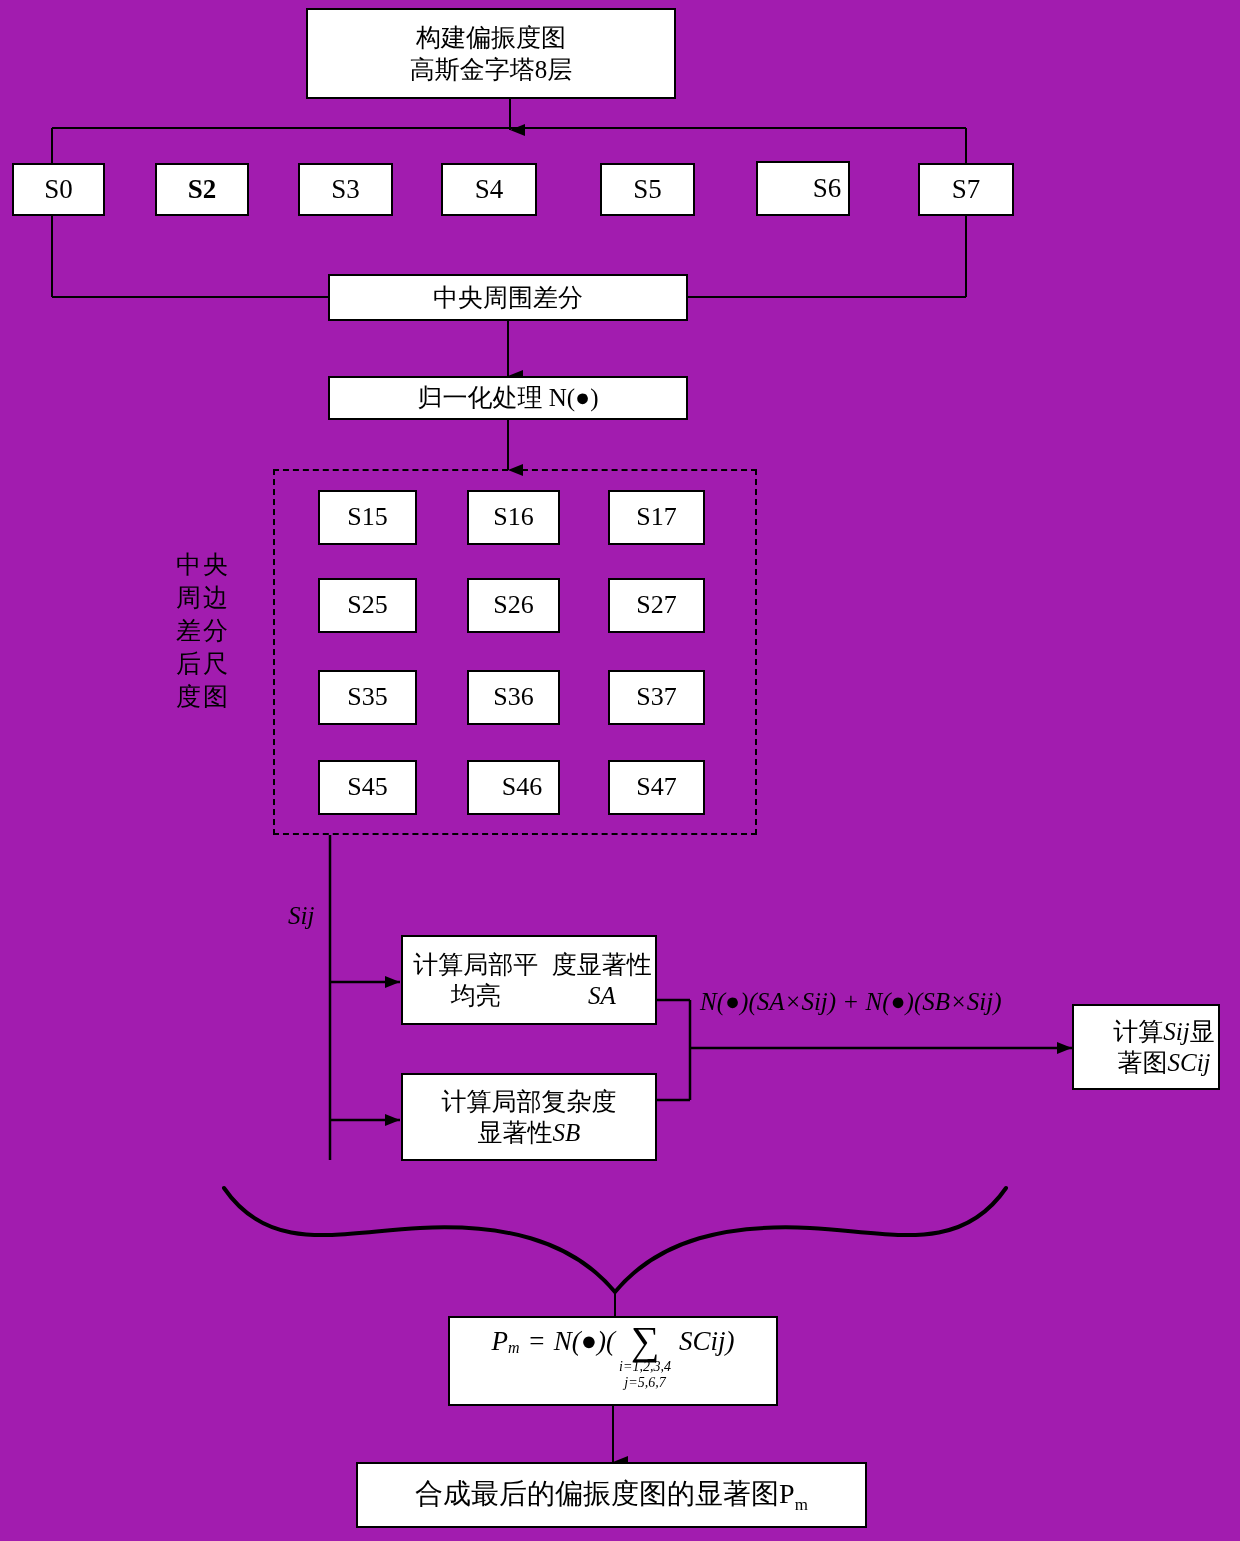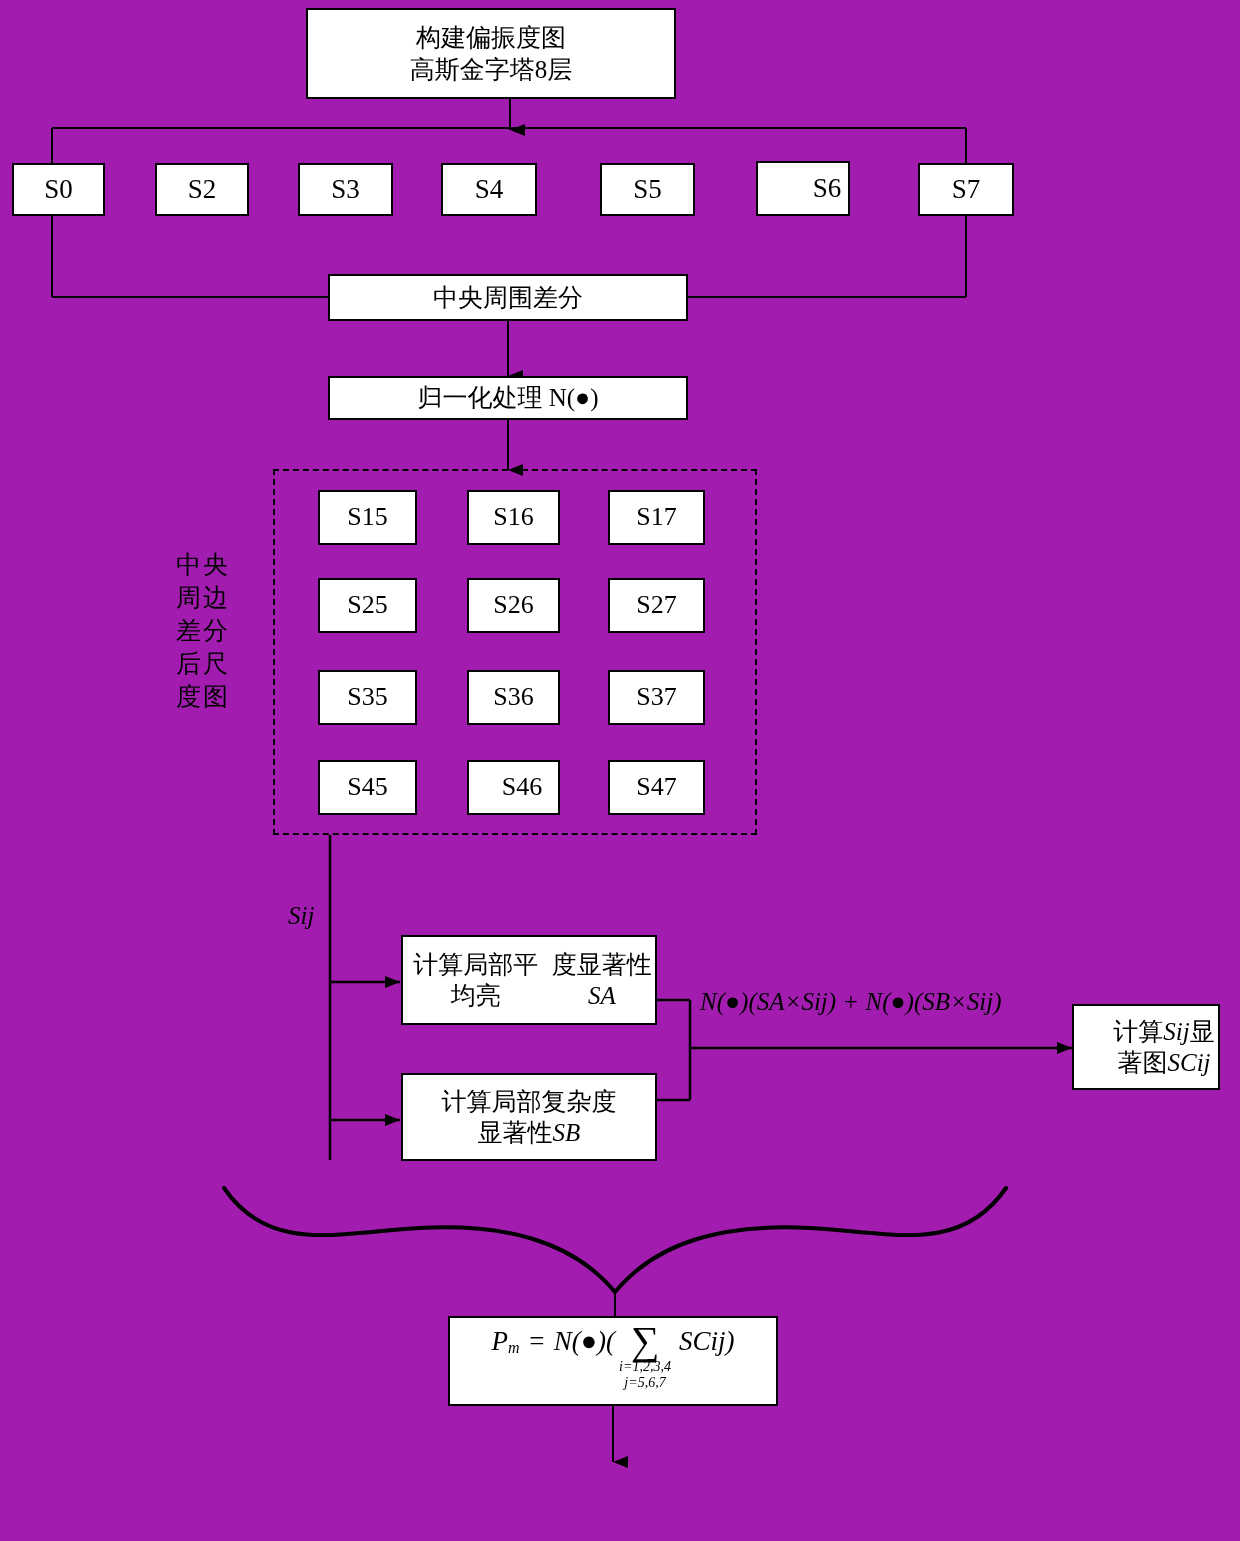--- a/index.html
+++ b/index.html
@@ -196,21 +196,21 @@
   </svg>
 
   <div class="box box-cn" style="left:306px; top:8px; width:370px; height:91px; flex-direction:column;">
     <span>构建偏振度图</span>
     <span>高斯金字塔8层</span>
   </div>
 
   <div class="box box-s" style="left:12px; top:163px; width:93px; height:53px;">
     <span>S0</span>
   </div>
-  <div class="box box-s" style="left:155px; top:163px; width:94px; height:53px;">
+  <div class="box box-s" style="left:155px; top:163px; width:94px; height:53px;font-weight:bold;">
     <span>S2</span>
   </div>
   <div class="box box-s" style="left:298px; top:163px; width:95px; height:53px;">
     <span>S3</span>
   </div>
   <div class="box box-s" style="left:441px; top:163px; width:96px; height:53px;">
     <span>S4</span>
   </div>
   <div class="box box-s" style="left:600px; top:163px; width:95px; height:53px;">
     <span>S5</span>
@@ -333,14 +333,19 @@
         <span class="sigma-limits">
           <span class="two-line">i=1,2,3,4</span>
           <span class="two-line">j=5,6,7</span>
         </span>
       </span>
       <span style="margin-left:4px;">SCij</span>
       <span>)</span>
     </div>
   </div>
 
+  <div class="final-box" style="left:356px; top:1462px; width:511px; height:66px;">
+    <span>
+      <span>合成最后的偏振度图的显著图P</span><span class="sub-m">m</span>
+    </span>
+  </div>
 
 </div>
 
 </body></html>

